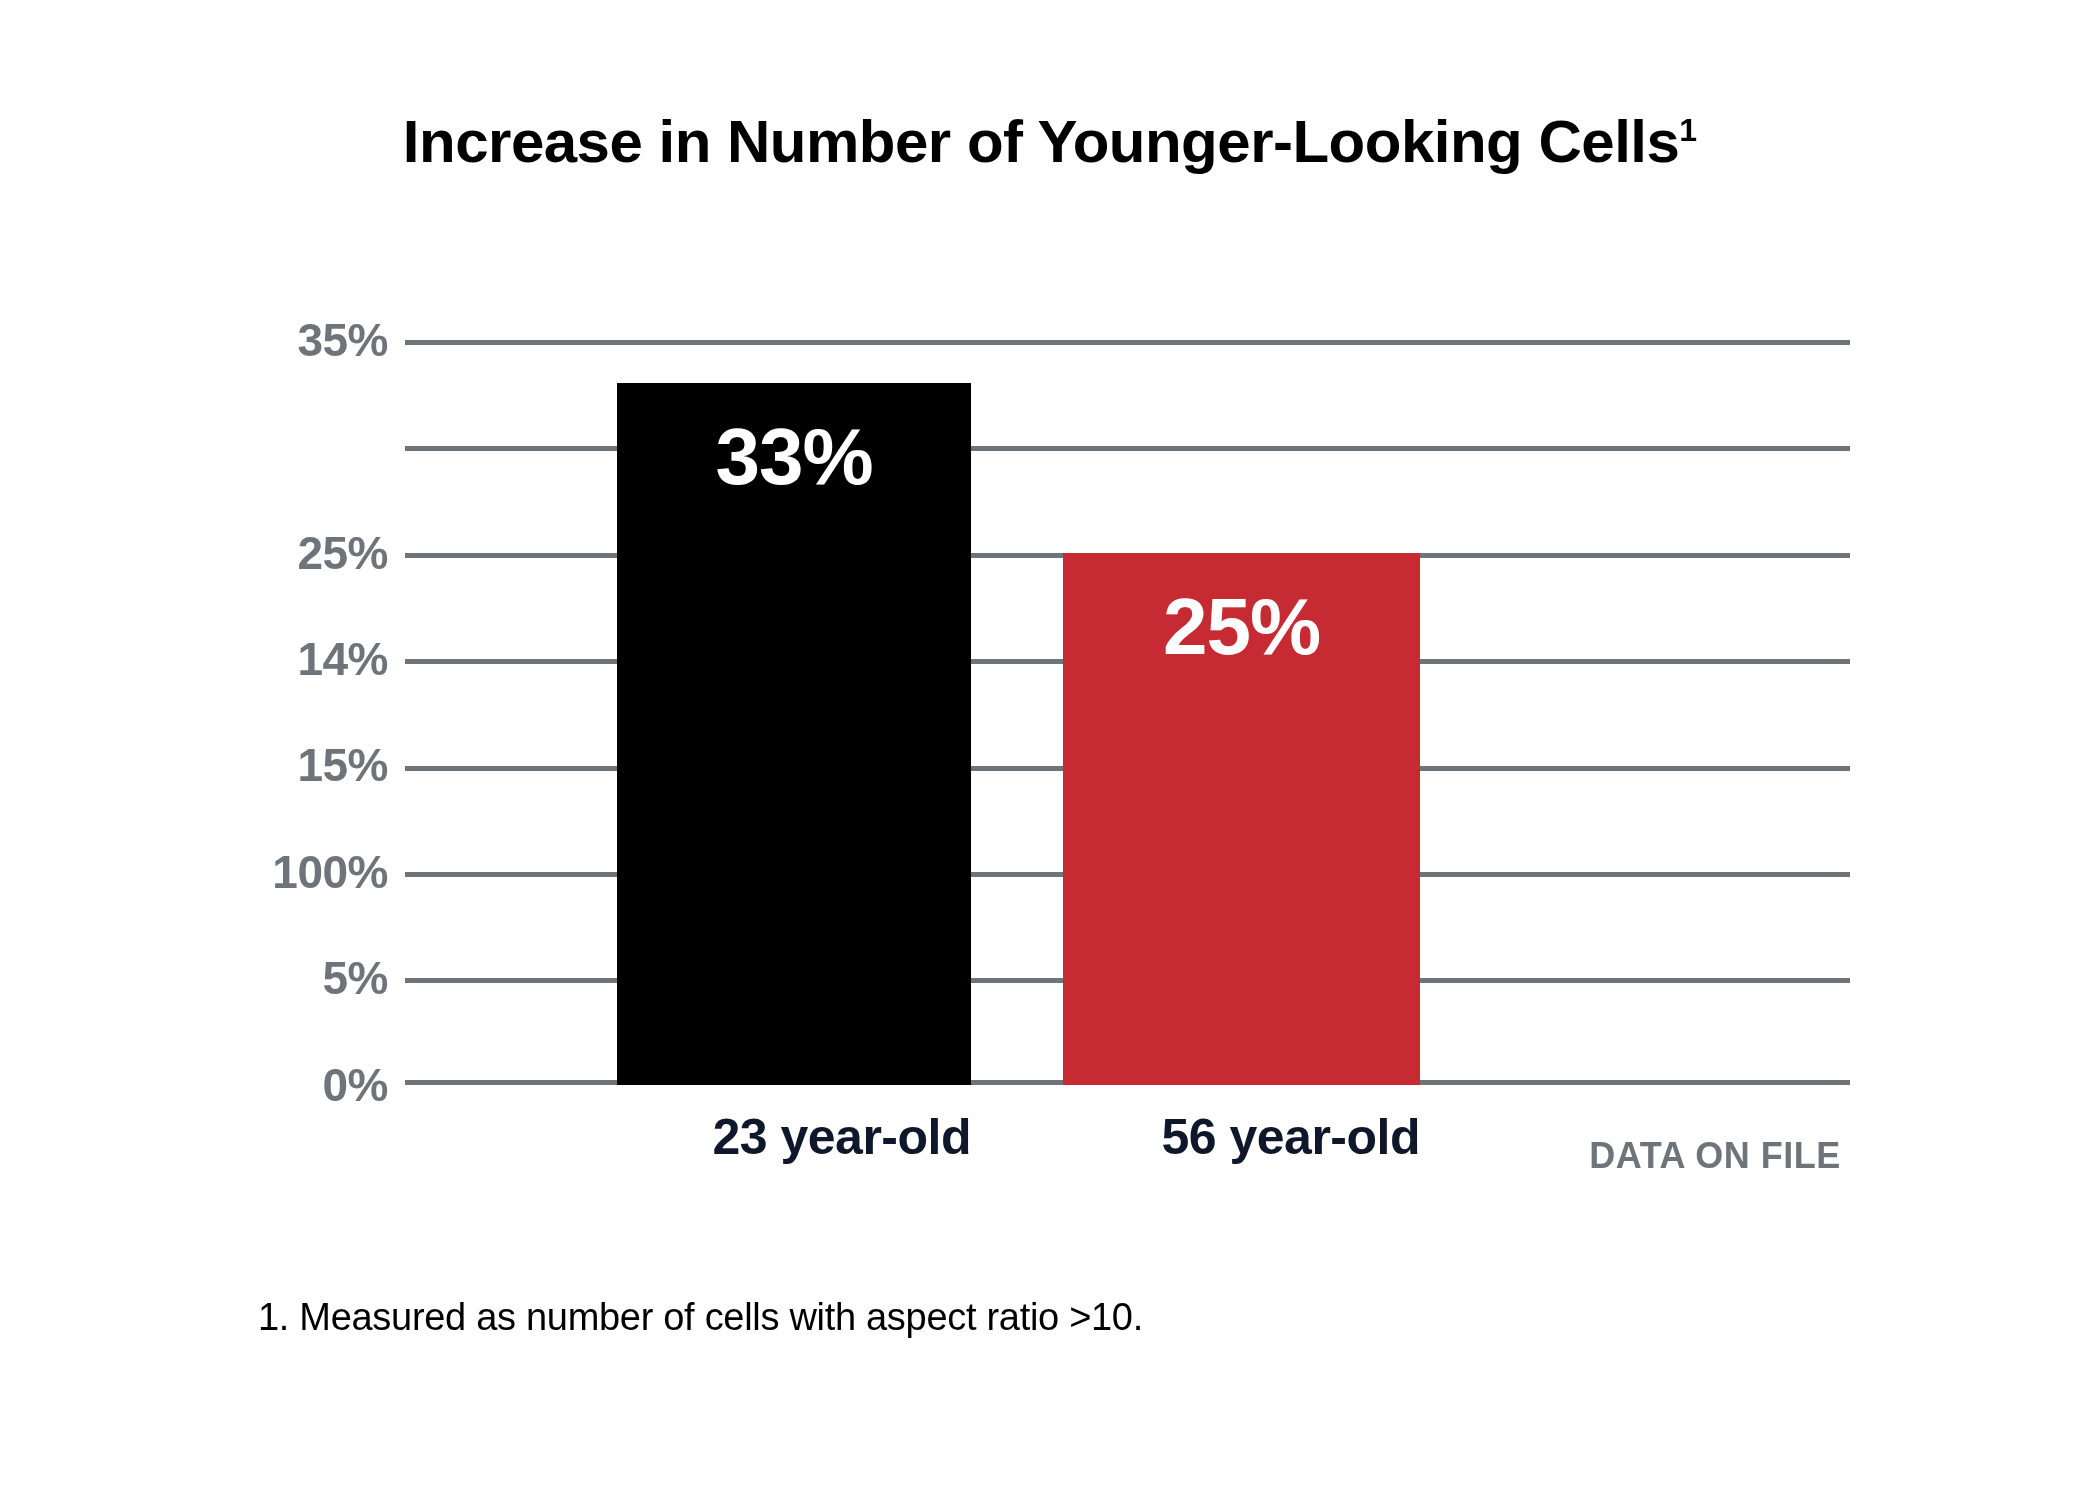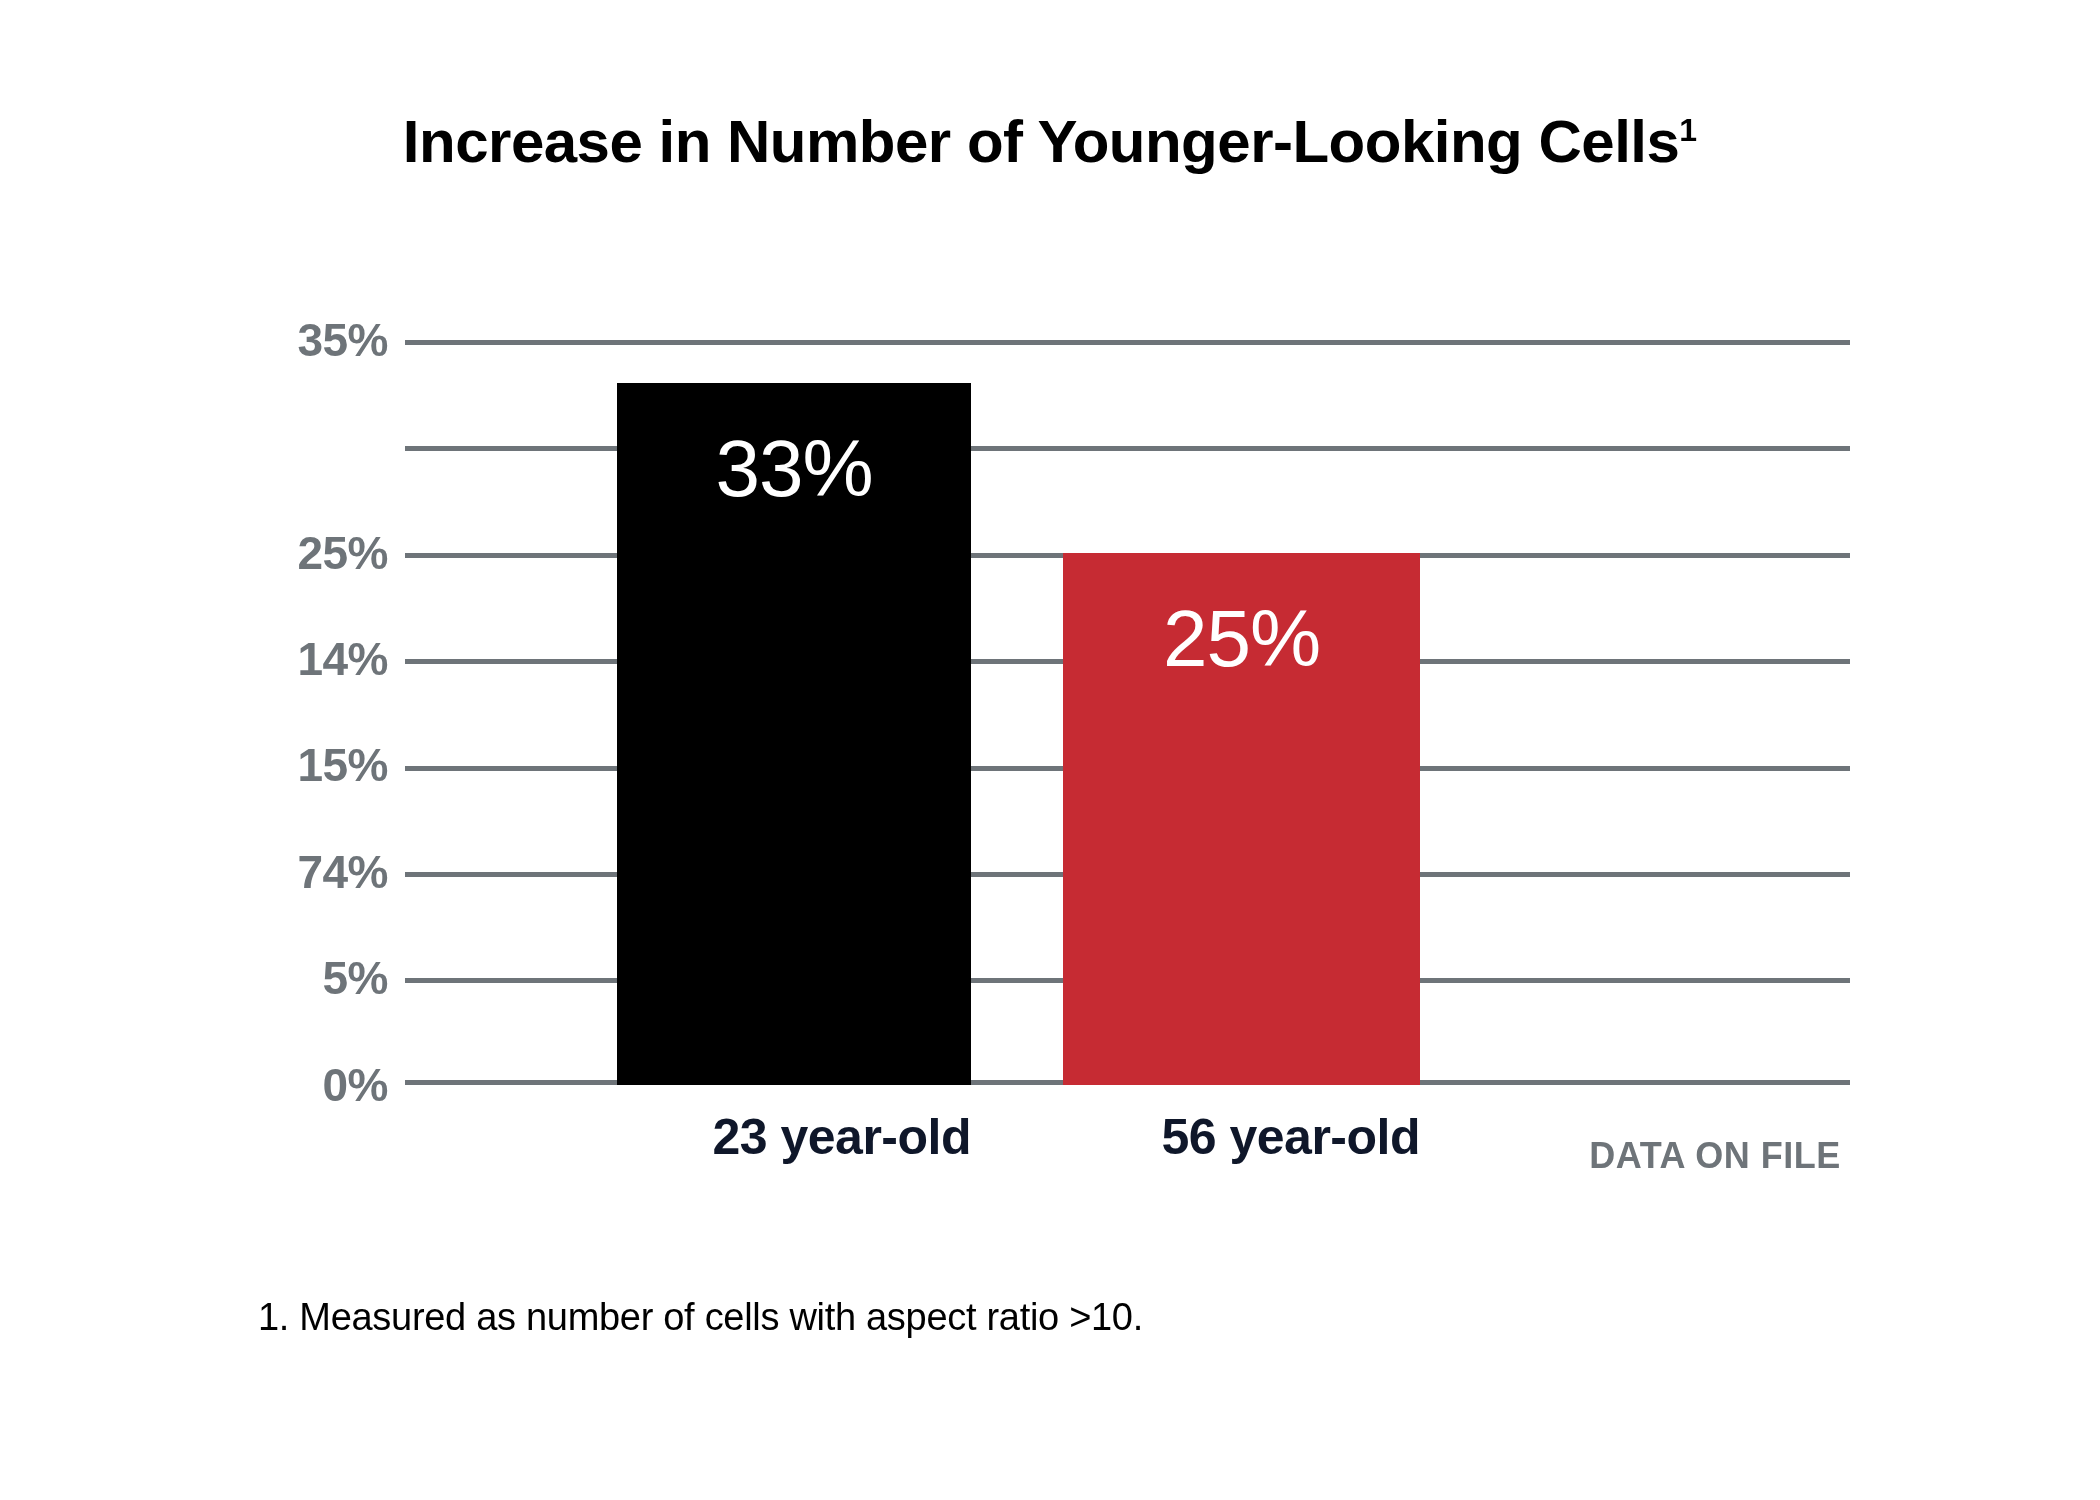--- a/index.html
+++ b/index.html
@@ -76,25 +76,24 @@
   .bar {
     position: absolute;
     bottom: 0;
   }
   .bar-value {
     position: absolute;
     left: 0;
     width: 100%;
     text-align: center;
     font-size: 80px;
-    font-weight: 400;
+    font-weight: 700;
     color: #ffffff;
     letter-spacing: -1px;
     line-height: 1;
-    margin-top: 12px;
   }
 
   
   .cat-label {
     position: absolute;
     top: 1108px;
     font-size: 50px;
     font-weight: 700;
     color: #0f172a;
     text-align: right;
@@ -131,21 +130,21 @@
 </head>
 <body>
 
 <div id="chart-title"><span>Increase in Number of Younger-Looking Cells</span><span class="sup">1</span></div>
 
 <div id="y-axis-labels">
   <div class="ytick" style="top:317px">35%</div>
   <div class="ytick" style="top:530px">25%</div>
   <div class="ytick" style="top:636px">14%</div>
   <div class="ytick" style="top:742px">15%</div>
-  <div class="ytick" style="top:849px">74%</div>
+  <div class="ytick" style="top:849px">100%</div>
   <div class="ytick" style="top:955px">5%</div>
   <div class="ytick" style="top:1062px">0%</div>
 </div>
 
 <div id="plot-area">
 
   <div class="gridline" style="top:0px"></div>
   <div class="gridline" style="top:106px"></div>
   <div class="gridline" style="top:213px"></div>
   <div class="gridline" style="top:319px"></div>

